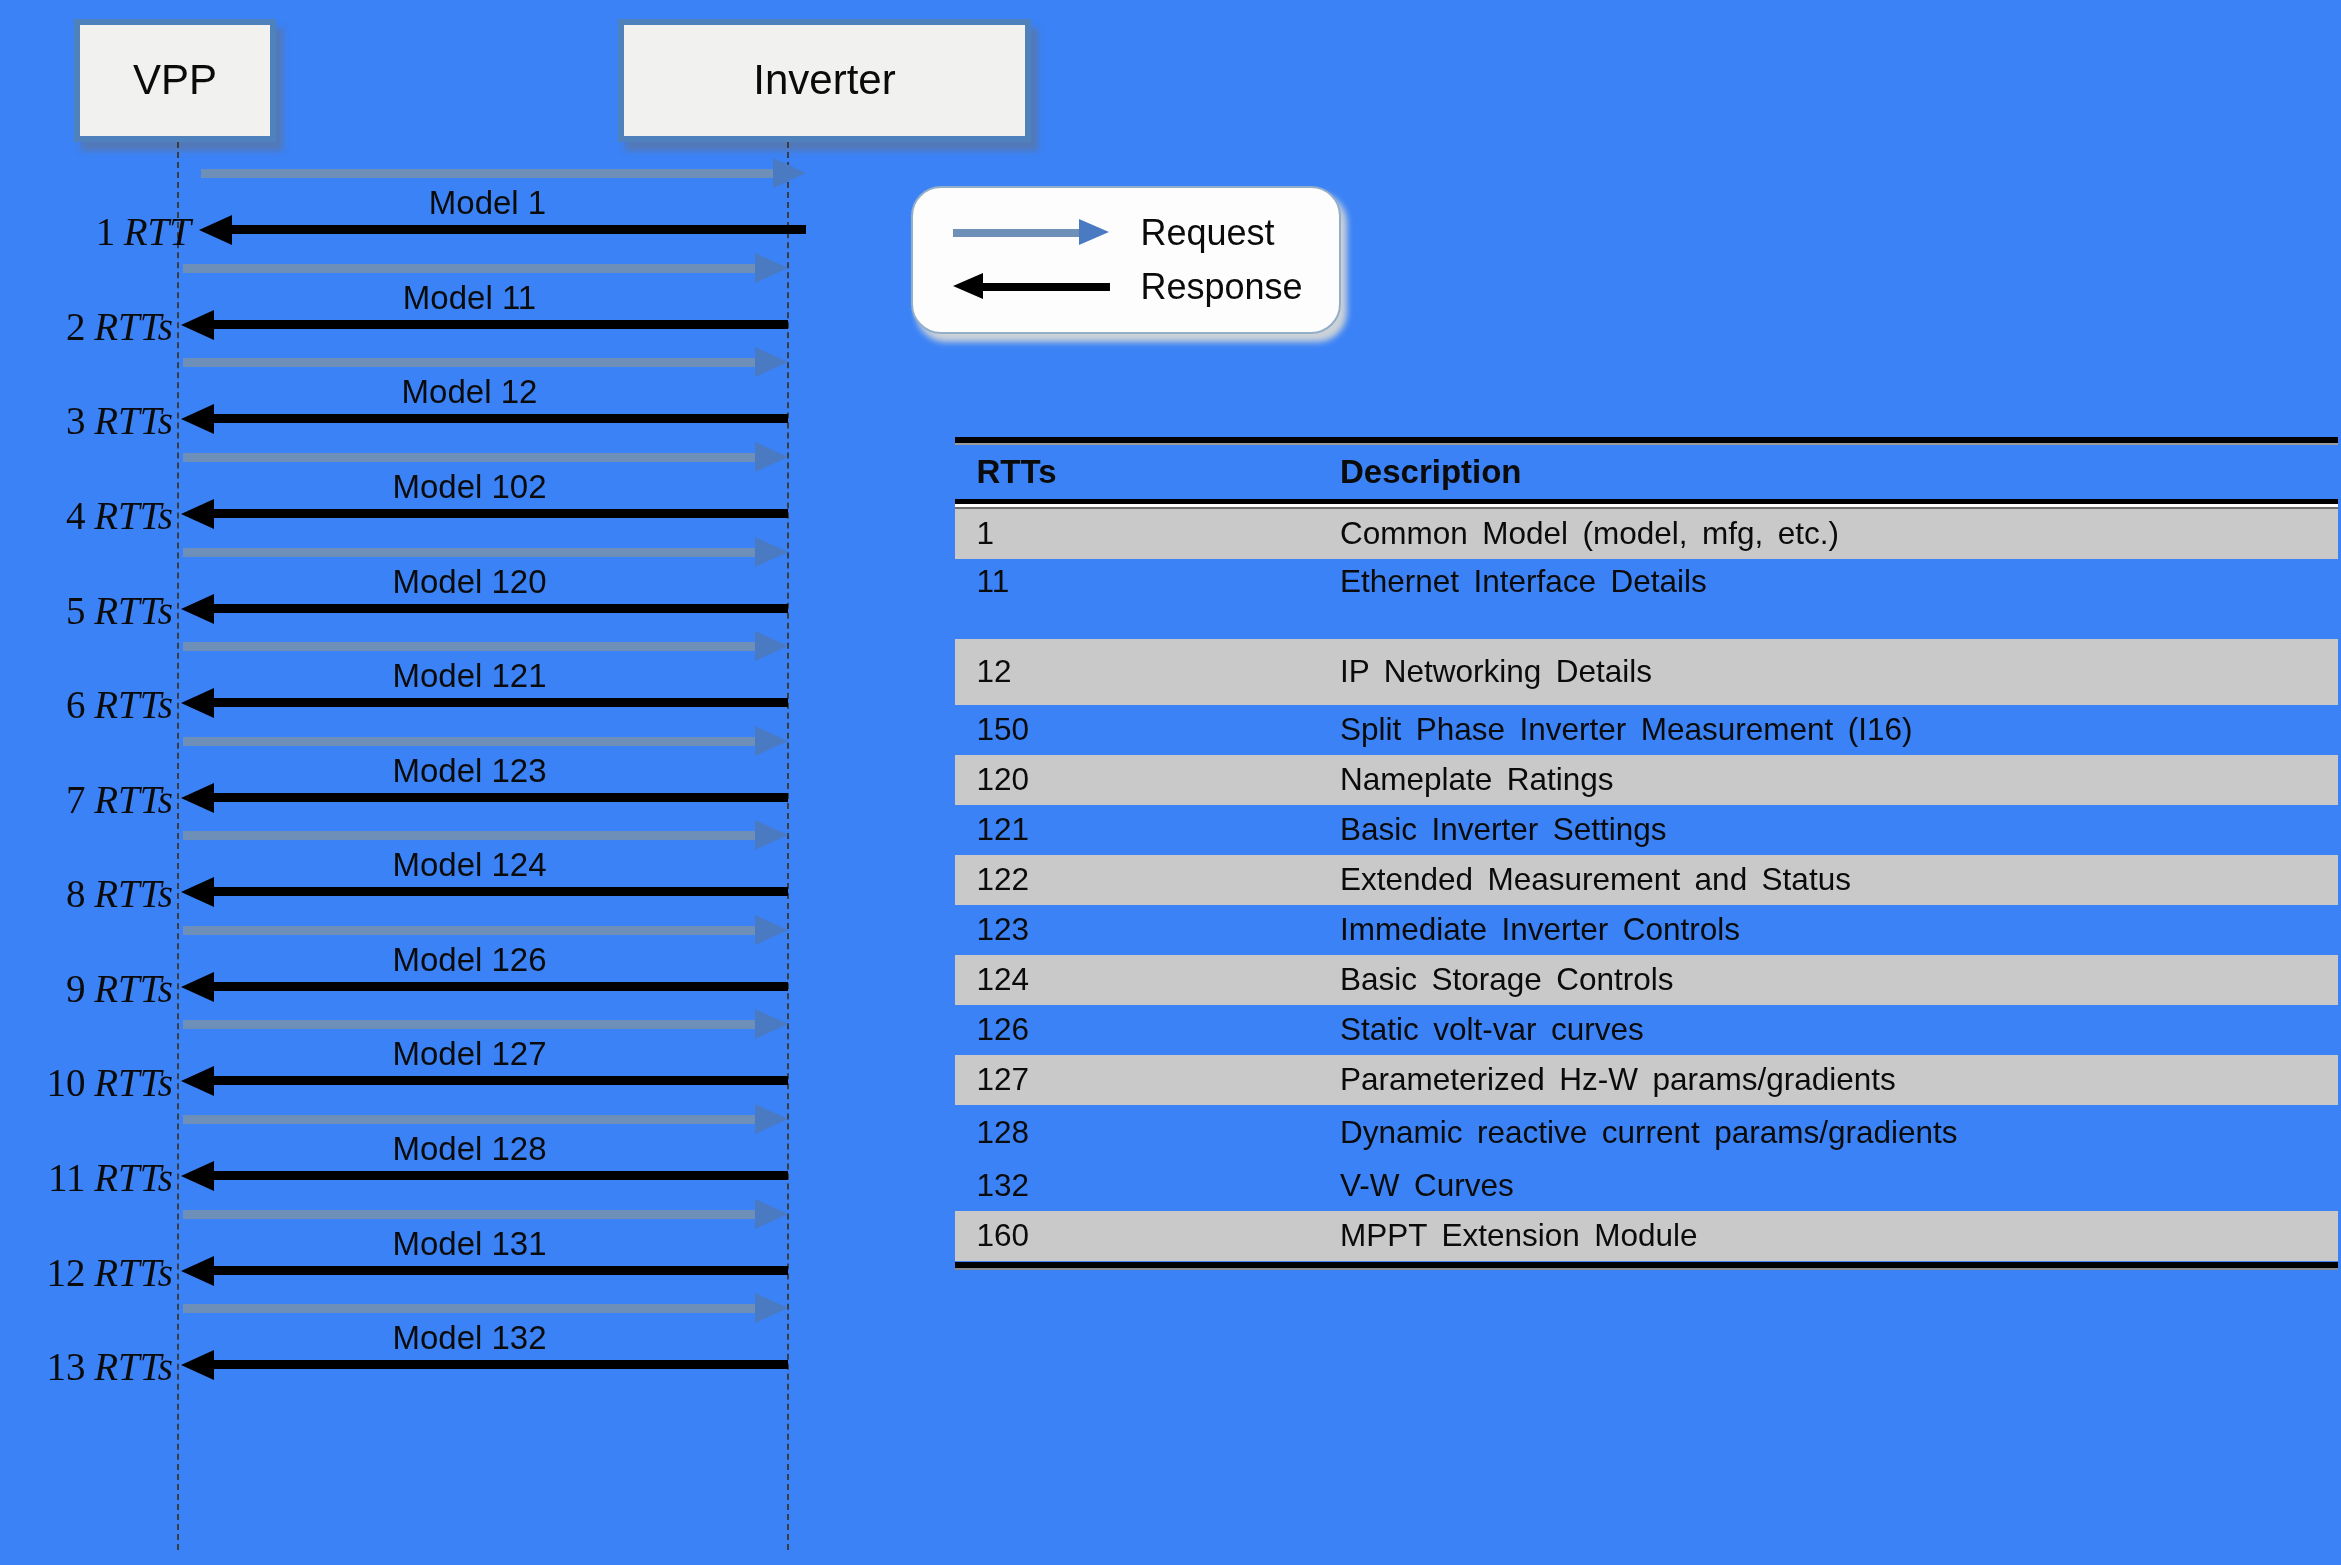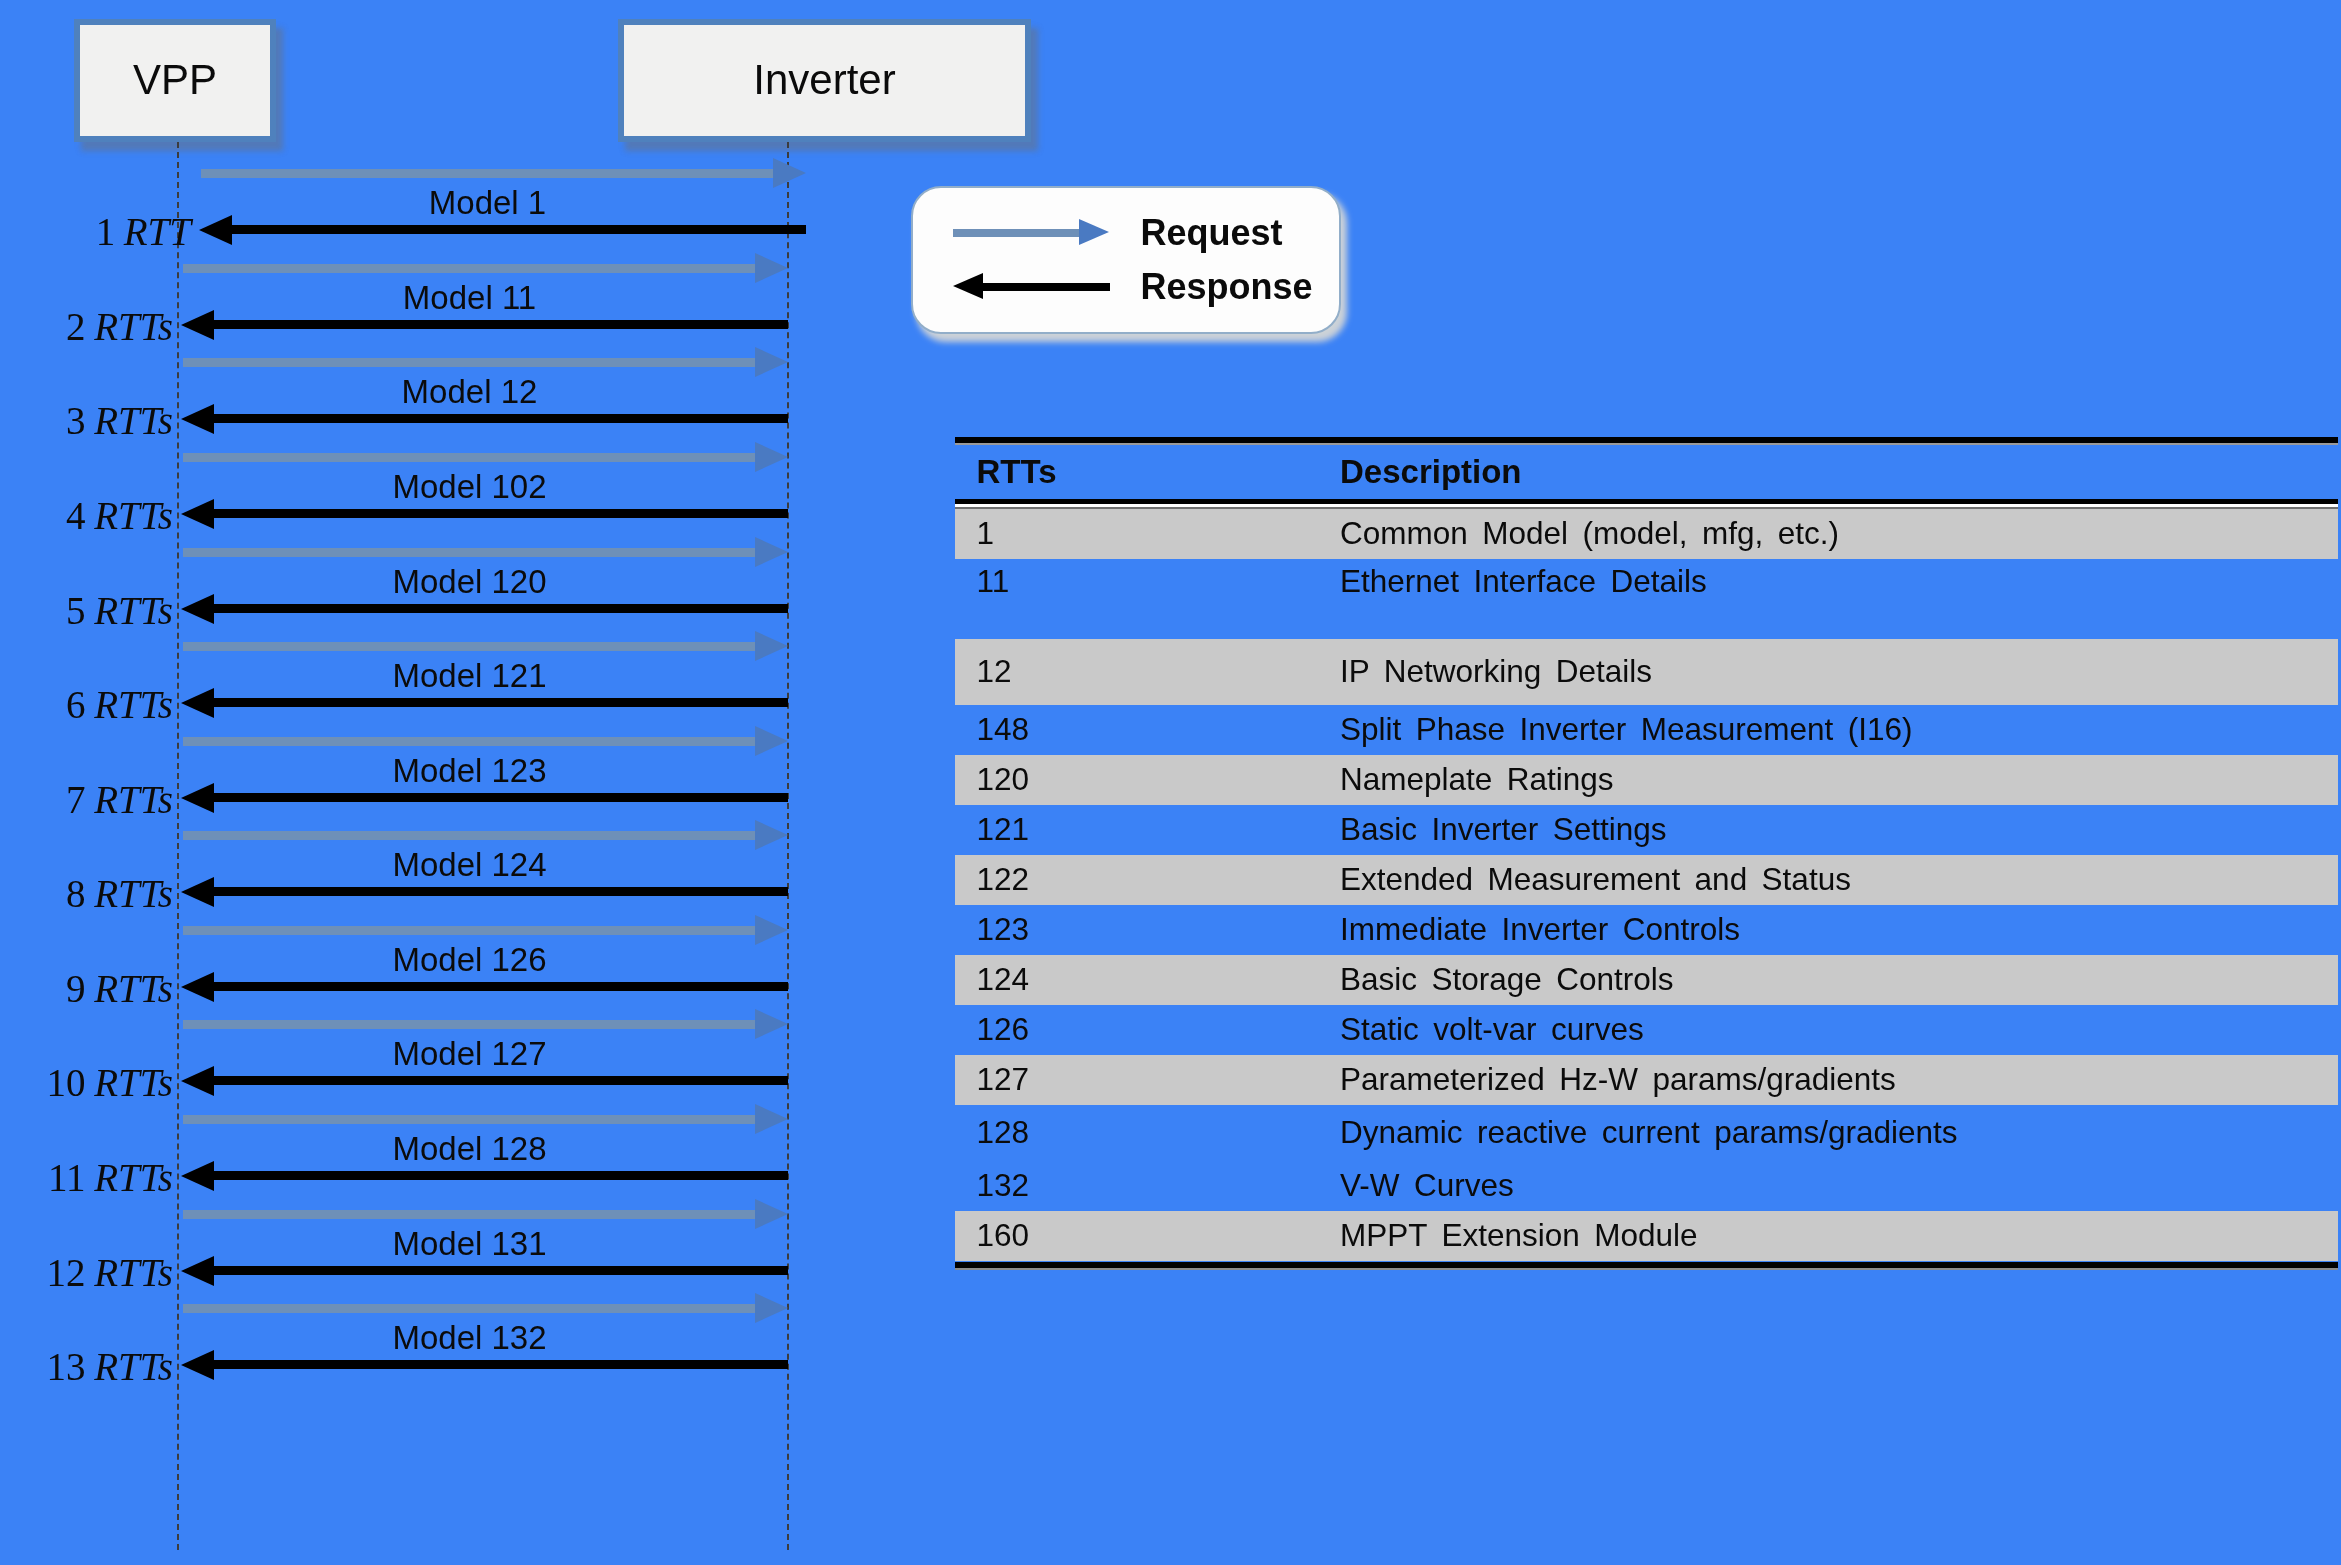--- a/index.html
+++ b/index.html
@@ -79,21 +79,21 @@
   .legend {
     position: absolute; left: 911px; top: 186px; width: 430px; height: 148px;
     box-sizing: border-box;
     border: 2.9px solid var(--c-legend-border, #92aec9);
     border-radius: 30px;
     background: #fdfdfd;
     box-shadow: 5.7px 7.2px 6.4px #ccd2d8;
     display: flex; flex-direction: column; justify-content: center;
     gap: 17px;
   }
-  .legend-row { display: flex; align-items: center; height: 37px; font-weight: bold; }
+  .legend-row { display: flex; align-items: center; height: 37px; }
   .legend-arrow { position: relative; width: 166px; height: 31.5px; margin-left: 40px; }
   .legend-req-shaft {
     position: absolute; left: 0; top: 11.5px; width: 128px; height: 8.6px;
     background: var(--c-request-shaft, #6e90b8);
   }
   .legend-req-head {
     position: absolute; left: 126px; top: 2.1px; width: 0; height: 0;
     border-top: 13.6px solid transparent; border-bottom: 13.6px solid transparent;
     border-left: 30px solid var(--c-request-head, #4a7ac2);
   }
@@ -317,21 +317,21 @@
   </div>
         <div class="trow plain">
     <div class="tcell-model">11</div>
     <div class="tcell-desc">Ethernet Interface Details</div>
   </div>
         <div class="trow shade">
     <div class="tcell-model">12</div>
     <div class="tcell-desc">IP Networking Details</div>
   </div>
         <div class="trow plain">
-    <div class="tcell-model">148</div>
+    <div class="tcell-model">150</div>
     <div class="tcell-desc">Split Phase Inverter Measurement (I16)</div>
   </div>
         <div class="trow shade">
     <div class="tcell-model">120</div>
     <div class="tcell-desc">Nameplate Ratings</div>
   </div>
         <div class="trow plain">
     <div class="tcell-model">121</div>
     <div class="tcell-desc">Basic Inverter Settings</div>
   </div>

